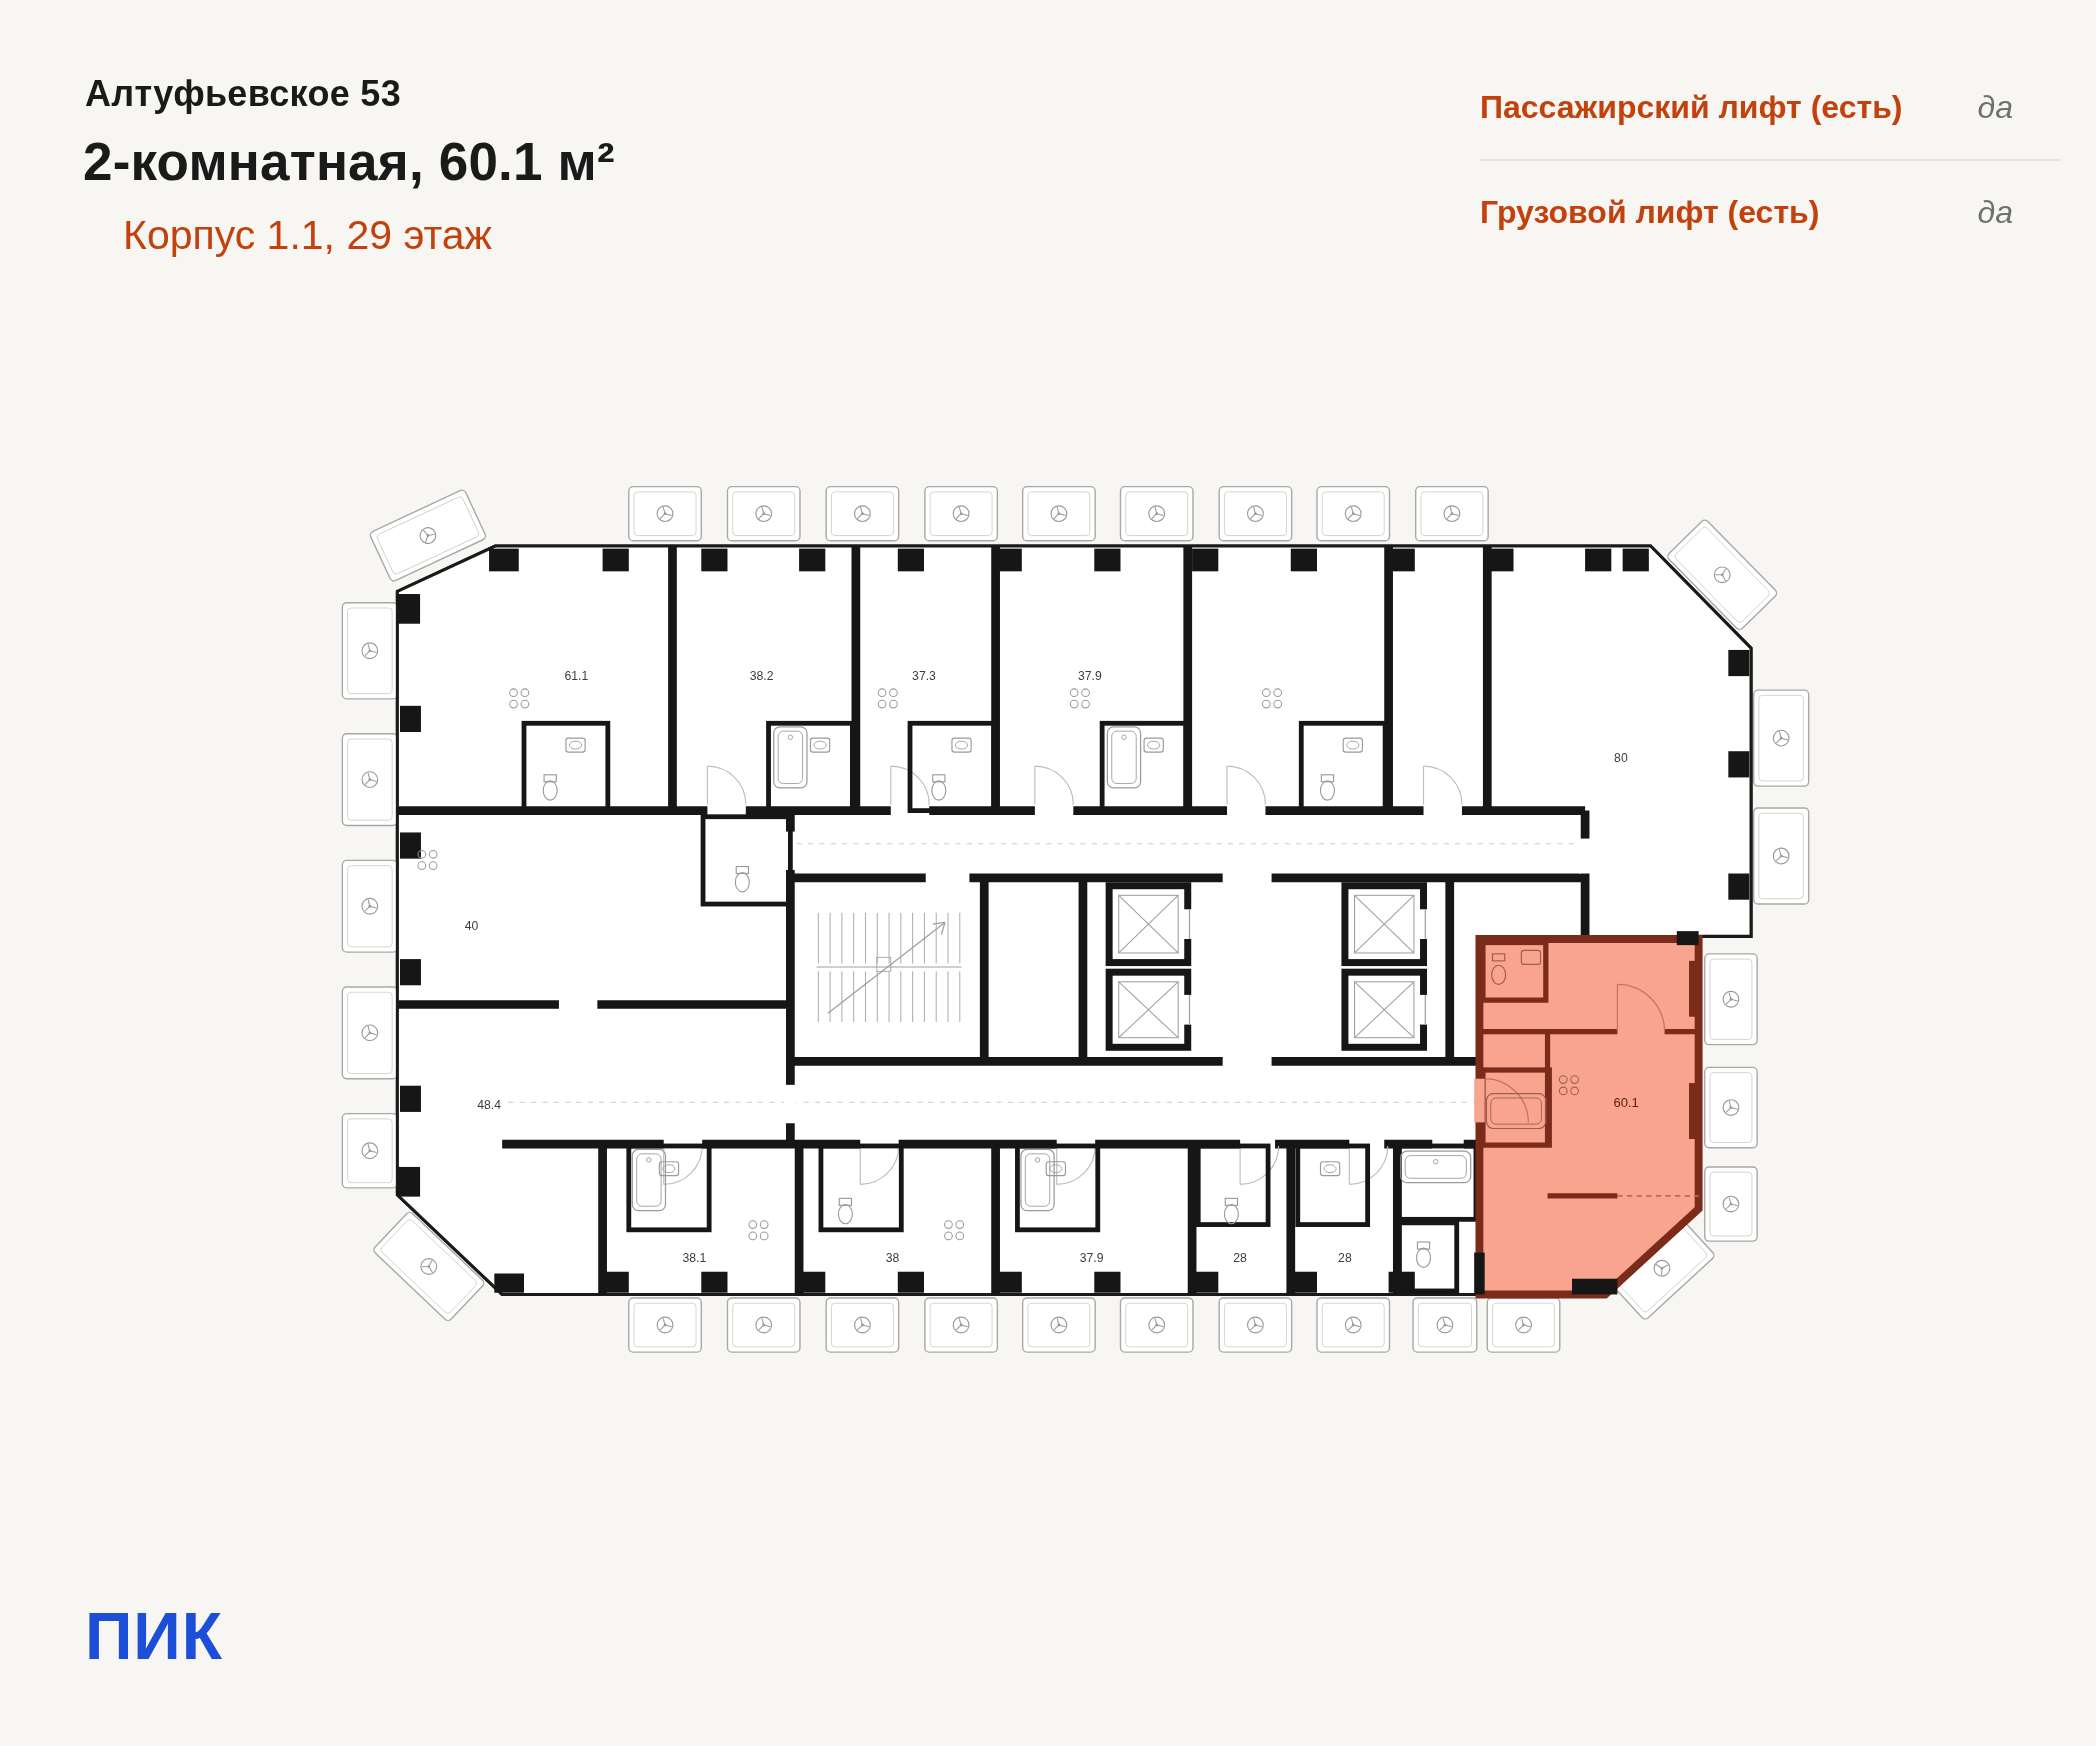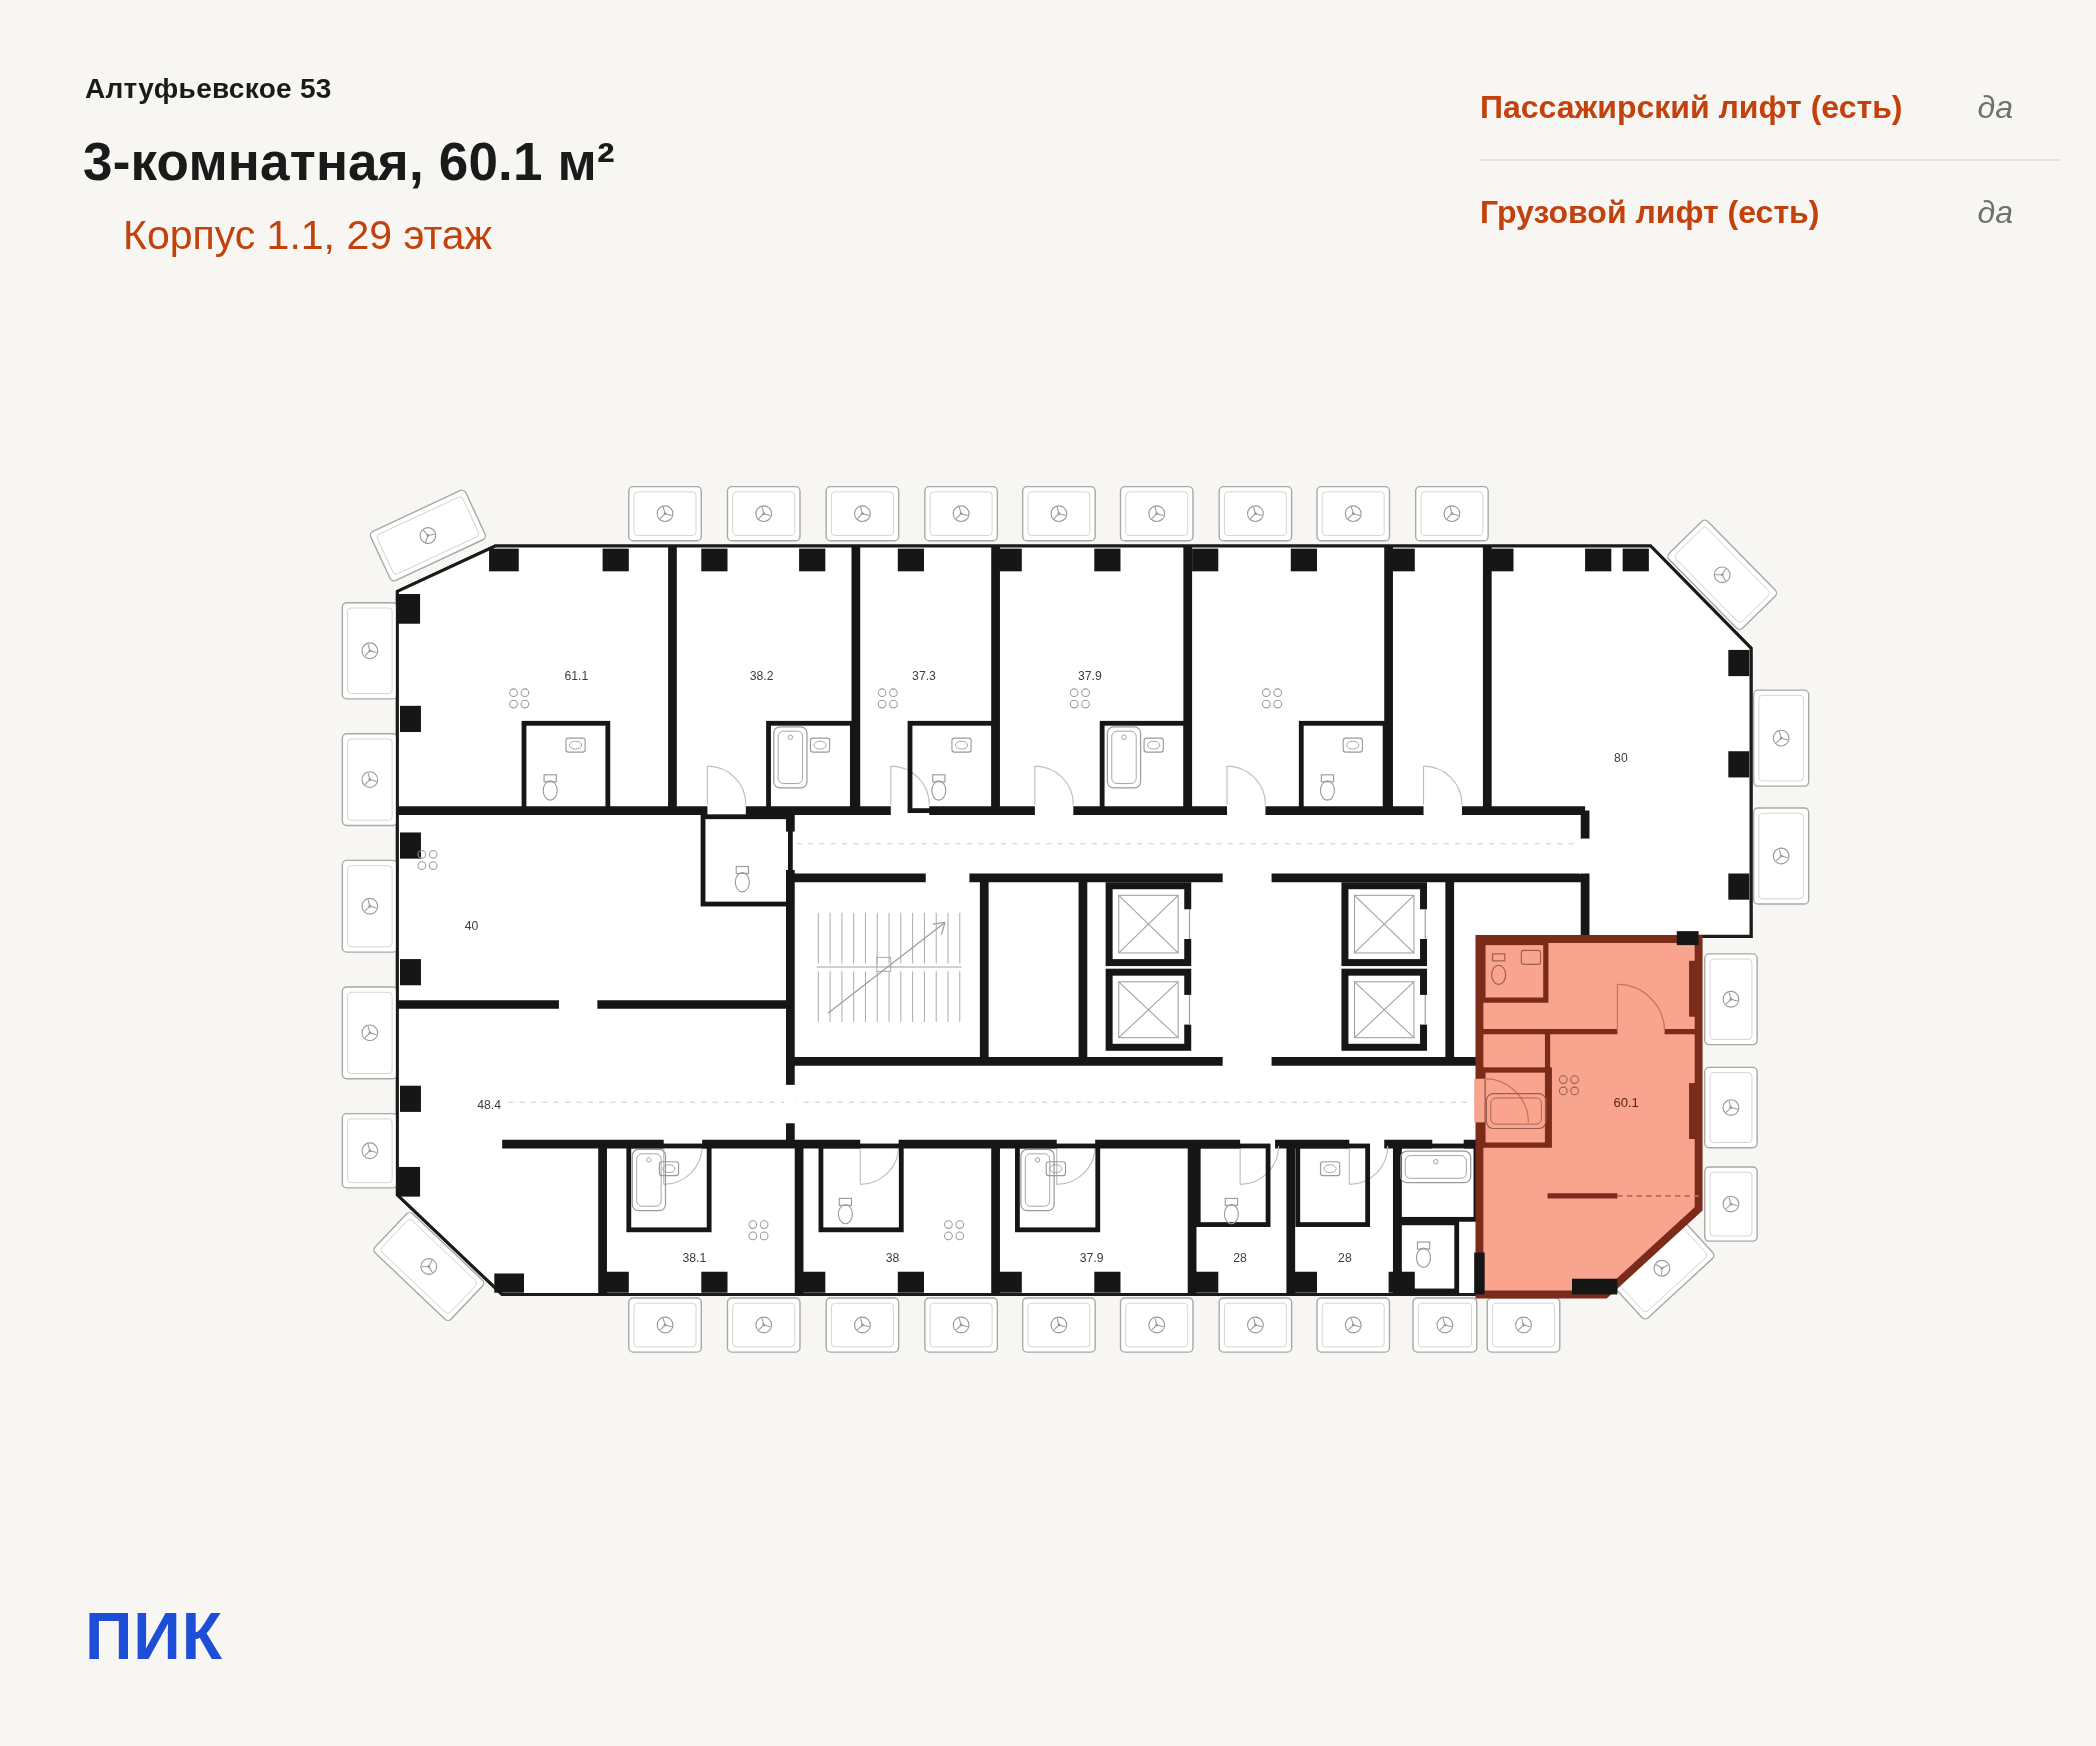--- a/index.html
+++ b/index.html
@@ -2,37 +2,37 @@
 <html style="font-size:14px"><head>
 <meta charset="utf-8">
 <style>
   html,body{margin:0;padding:0;}
   body{
     width:2096px;height:1747px;position:relative;overflow:hidden;
     background:#f7f6f2;
     font-family:"Liberation Sans","DejaVu Sans",sans-serif;
     color:#1a1a1a;
   }
-  .project{position:absolute;left:85px;top:73px;font-size:28px;font-weight:600;letter-spacing:0.3px;}
+  .project{position:absolute;left:85px;top:73px;font-size:36px;font-weight:600;letter-spacing:0.3px;}
   .title{position:absolute;left:83px;top:131px;font-size:53px;font-weight:700;letter-spacing:0.2px;}
   .subtitle{position:absolute;left:85px;top:212px;font-size:41px;font-weight:400;color:#c2410c;margin-left:38px;}
   .info{position:absolute;left:1480px;top:56px;width:581px;}
   .info-row{display:flex;justify-content:space-between;align-items:center;height:103px;}
   .info-row .lbl{font-size:32px;font-weight:700;color:#c2410c;}
   .info-row .val{font-size:32px;color:#6f6f6f;padding-right:48px;font-style:italic;}
   .divider{height:1.7px;background:#e6e3de;}
   .logo{position:absolute;left:85px;top:1598px;font-size:66px;font-weight:800;color:#fb4a02;letter-spacing:0.9px;}
   #plan{position:absolute;left:0;top:0;}
   #plan text{font-family:"Liberation Sans","DejaVu Sans",sans-serif;}
 </style>
 </head>
 <body>
 
 <div class="project">Алтуфьевское 53</div>
-<div class="title">3-комнатная, 60.1 м²</div>
+<div class="title">2-комнатная, 60.1 м²</div>
 <div class="subtitle">Корпус 1.1, 29 этаж</div>
 
 <div class="info">
   <div class="info-row">
     <span class="lbl">Пассажирский лифт (есть)</span>
     <span class="val">да</span>
   </div>
   <div class="divider"></div>
   <div class="info-row">
     <span class="lbl">Грузовой лифт (есть)</span>

